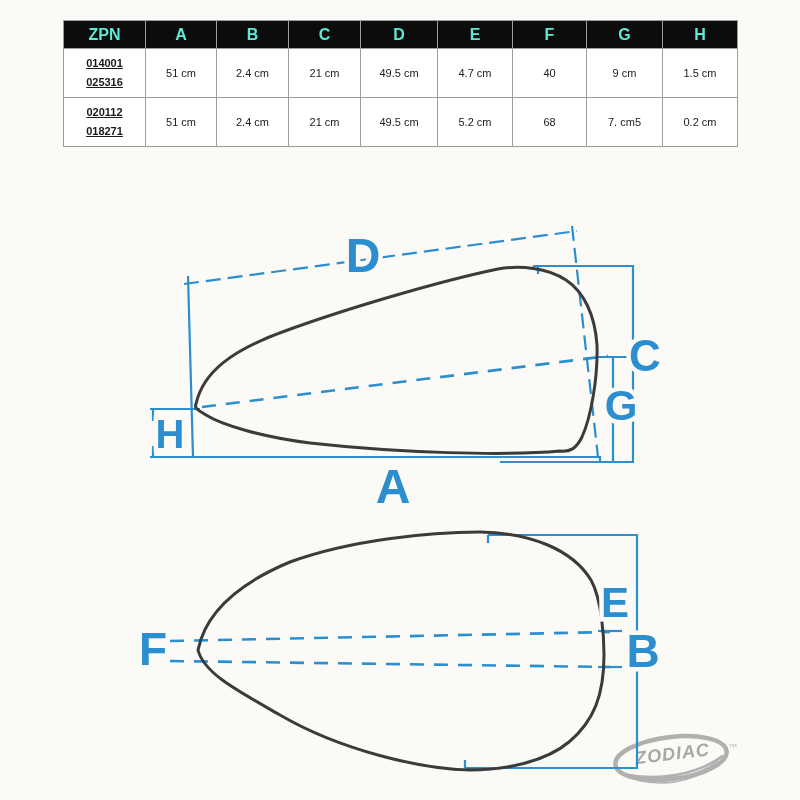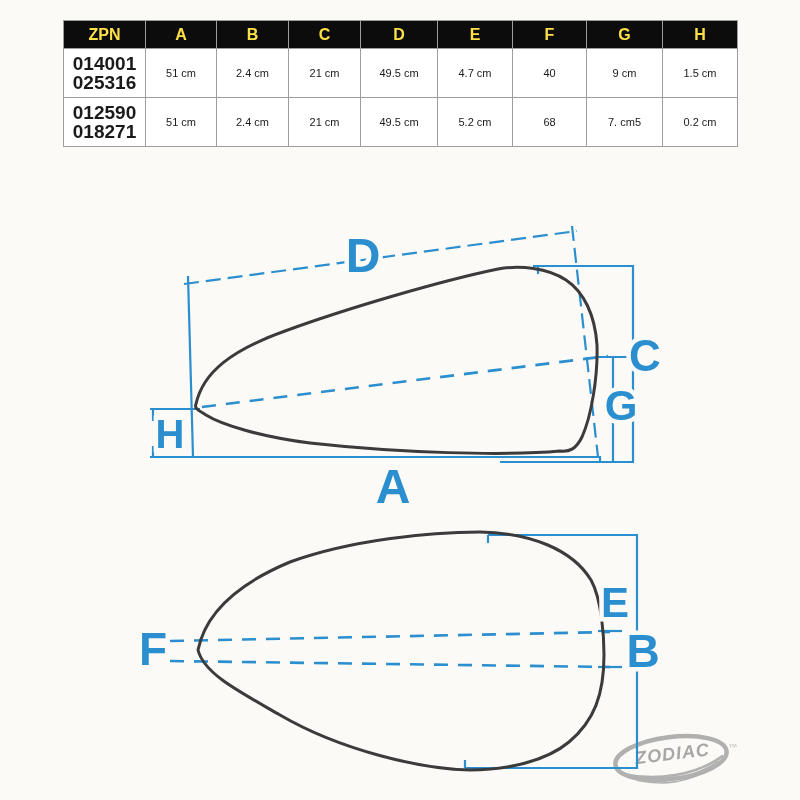--- a/index.html
+++ b/index.html
@@ -16,25 +16,25 @@
     position:absolute;left:63px;top:20px;width:674px;
     border-collapse:collapse;table-layout:fixed;
     background:#fff;
   }
   .spec-table th,.spec-table td{
     border:1px solid #9d9d9d;
     text-align:center;vertical-align:middle;
     padding:0;
   }
   .spec-table th{
-    background:#0c0c0c;color:#fde047;
+    background:#0c0c0c;color:#5eead4;
     height:27px;font-size:16px;font-weight:bold;
   }
   .spec-table td{height:48px;font-size:11px;color:#1a1a1a;}
-  .spec-table td.zpn{font-weight:bold;line-height:19px;font-size:19px;}
+  .spec-table td.zpn{font-weight:bold;line-height:19px;font-size:11px;text-decoration:underline;}
   .col-zpn{width:82px;}
   .col-a{width:71px;}.col-b{width:72px;}.col-c{width:72px;}.col-d{width:77px;}
   .col-e{width:75px;}.col-f{width:74px;}.col-g{width:76px;}.col-h{width:75px;}
   
   .diagram-svg{position:absolute;left:0;top:0;width:800px;height:800px;}
   .dim-line{stroke:#2a8ecf;stroke-width:2.2;fill:none;stroke-linecap:butt;}
   .dim-dash{stroke-dasharray:15 7;}
   .center-dash{stroke-dasharray:14 10;stroke-width:2.6;}
   .seat-outline{stroke:#3b3b3b;stroke-width:3;fill:none;stroke-linejoin:round;}
   .dim-label{
@@ -93,21 +93,21 @@
         <td>2.4 cm</td>
         <td>21 cm</td>
         <td>49.5 cm</td>
         <td>4.7 cm</td>
         <td>40</td>
         <td>9 cm</td>
         <td>1.5 cm</td>
       </tr>
       <tr>
         <td class="zpn">
-          <div>012590</div>
+          <div>020112</div>
           <div>018271</div>
         </td>
         <td>51 cm</td>
         <td>2.4 cm</td>
         <td>21 cm</td>
         <td>49.5 cm</td>
         <td>5.2 cm</td>
         <td>68</td>
         <td>7. cm5</td>
         <td>0.2 cm</td>

